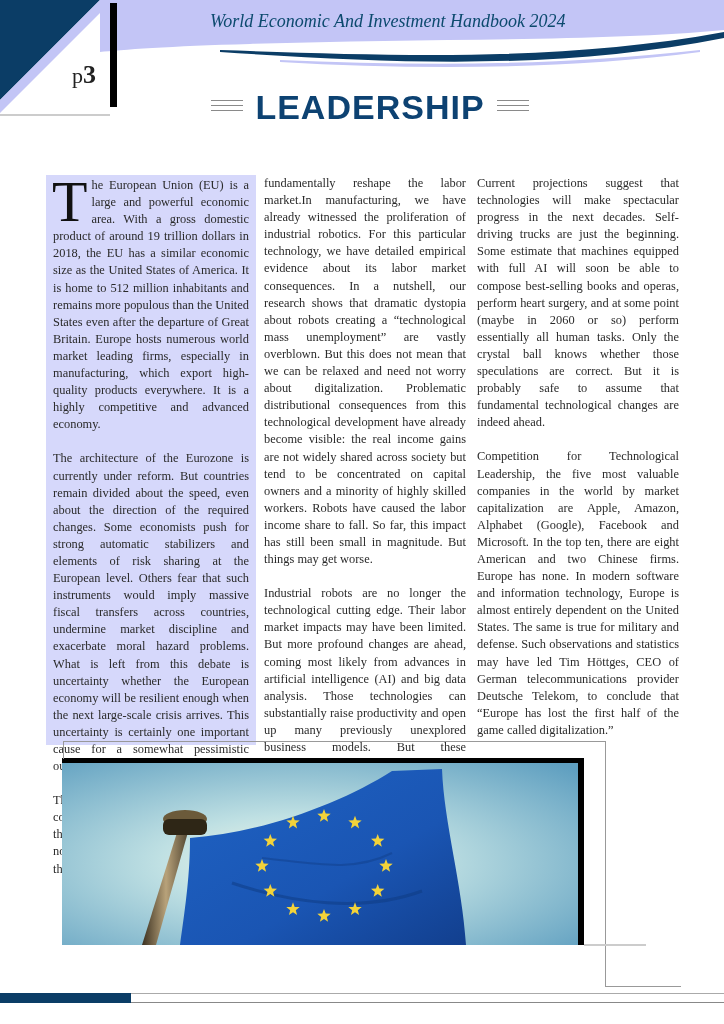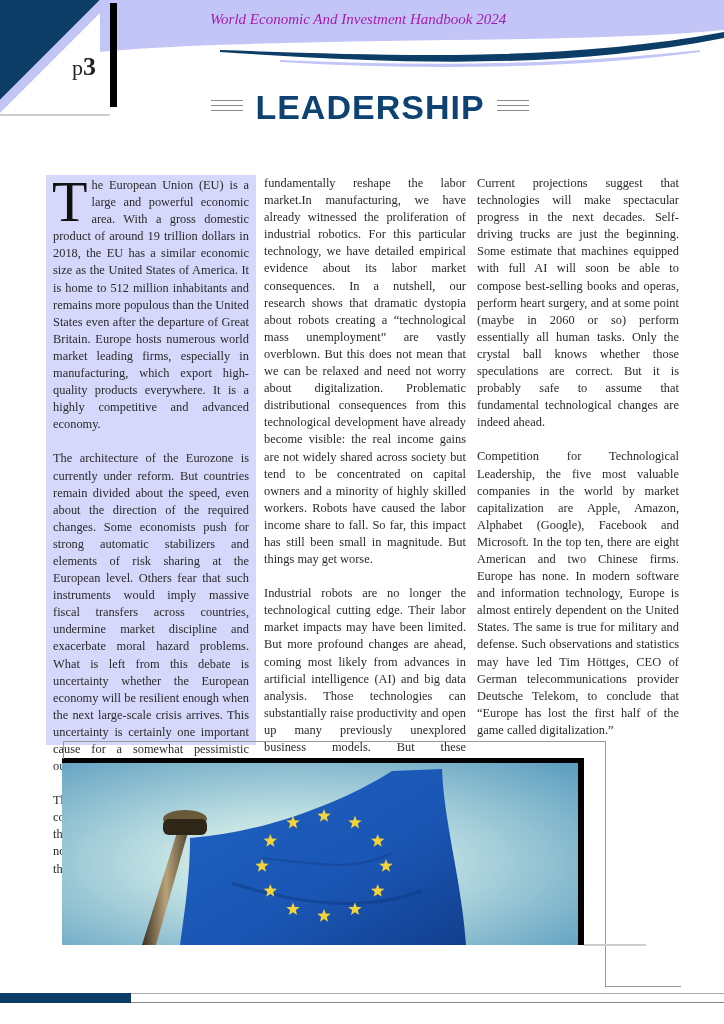--- a/index.html
+++ b/index.html
@@ -7,24 +7,24 @@
     width: 724px; height: 1024px; position: relative; overflow: hidden;
     background: #ffffff;
     font-family: "Liberation Serif", serif;
     color: #222;
   }
   
   .hdr-svg { position: absolute; left: 0; top: 0; width: 724px; height: 130px; }
   .running-title {
     position: absolute; left: 210px; top: 11px; width: 420px;
     font-family: "Liberation Serif", serif; font-style: italic;
-    font-size: 15px; color: #a21caf; white-space: nowrap;
+    font-size: 18px; color: #0c4a6e; white-space: nowrap;
   }
   .page-num {
-    position: absolute; left: 72px; top: 52px;
+    position: absolute; left: 72px; top: 60px;
     font-family: "Liberation Serif", serif; font-size: 22px; color: #222;
   }
   .page-num b { font-size: 26px; font-weight: bold; }
 
   
   .title-wrap { position: absolute; left: 150px; top: 92px; width: 440px; text-align: center; }
   .title-line {
     font-family: "Liberation Sans", sans-serif; font-weight: bold;
     font-size: 19px; line-height: 22px; letter-spacing: 0px; white-space: nowrap;
   }

